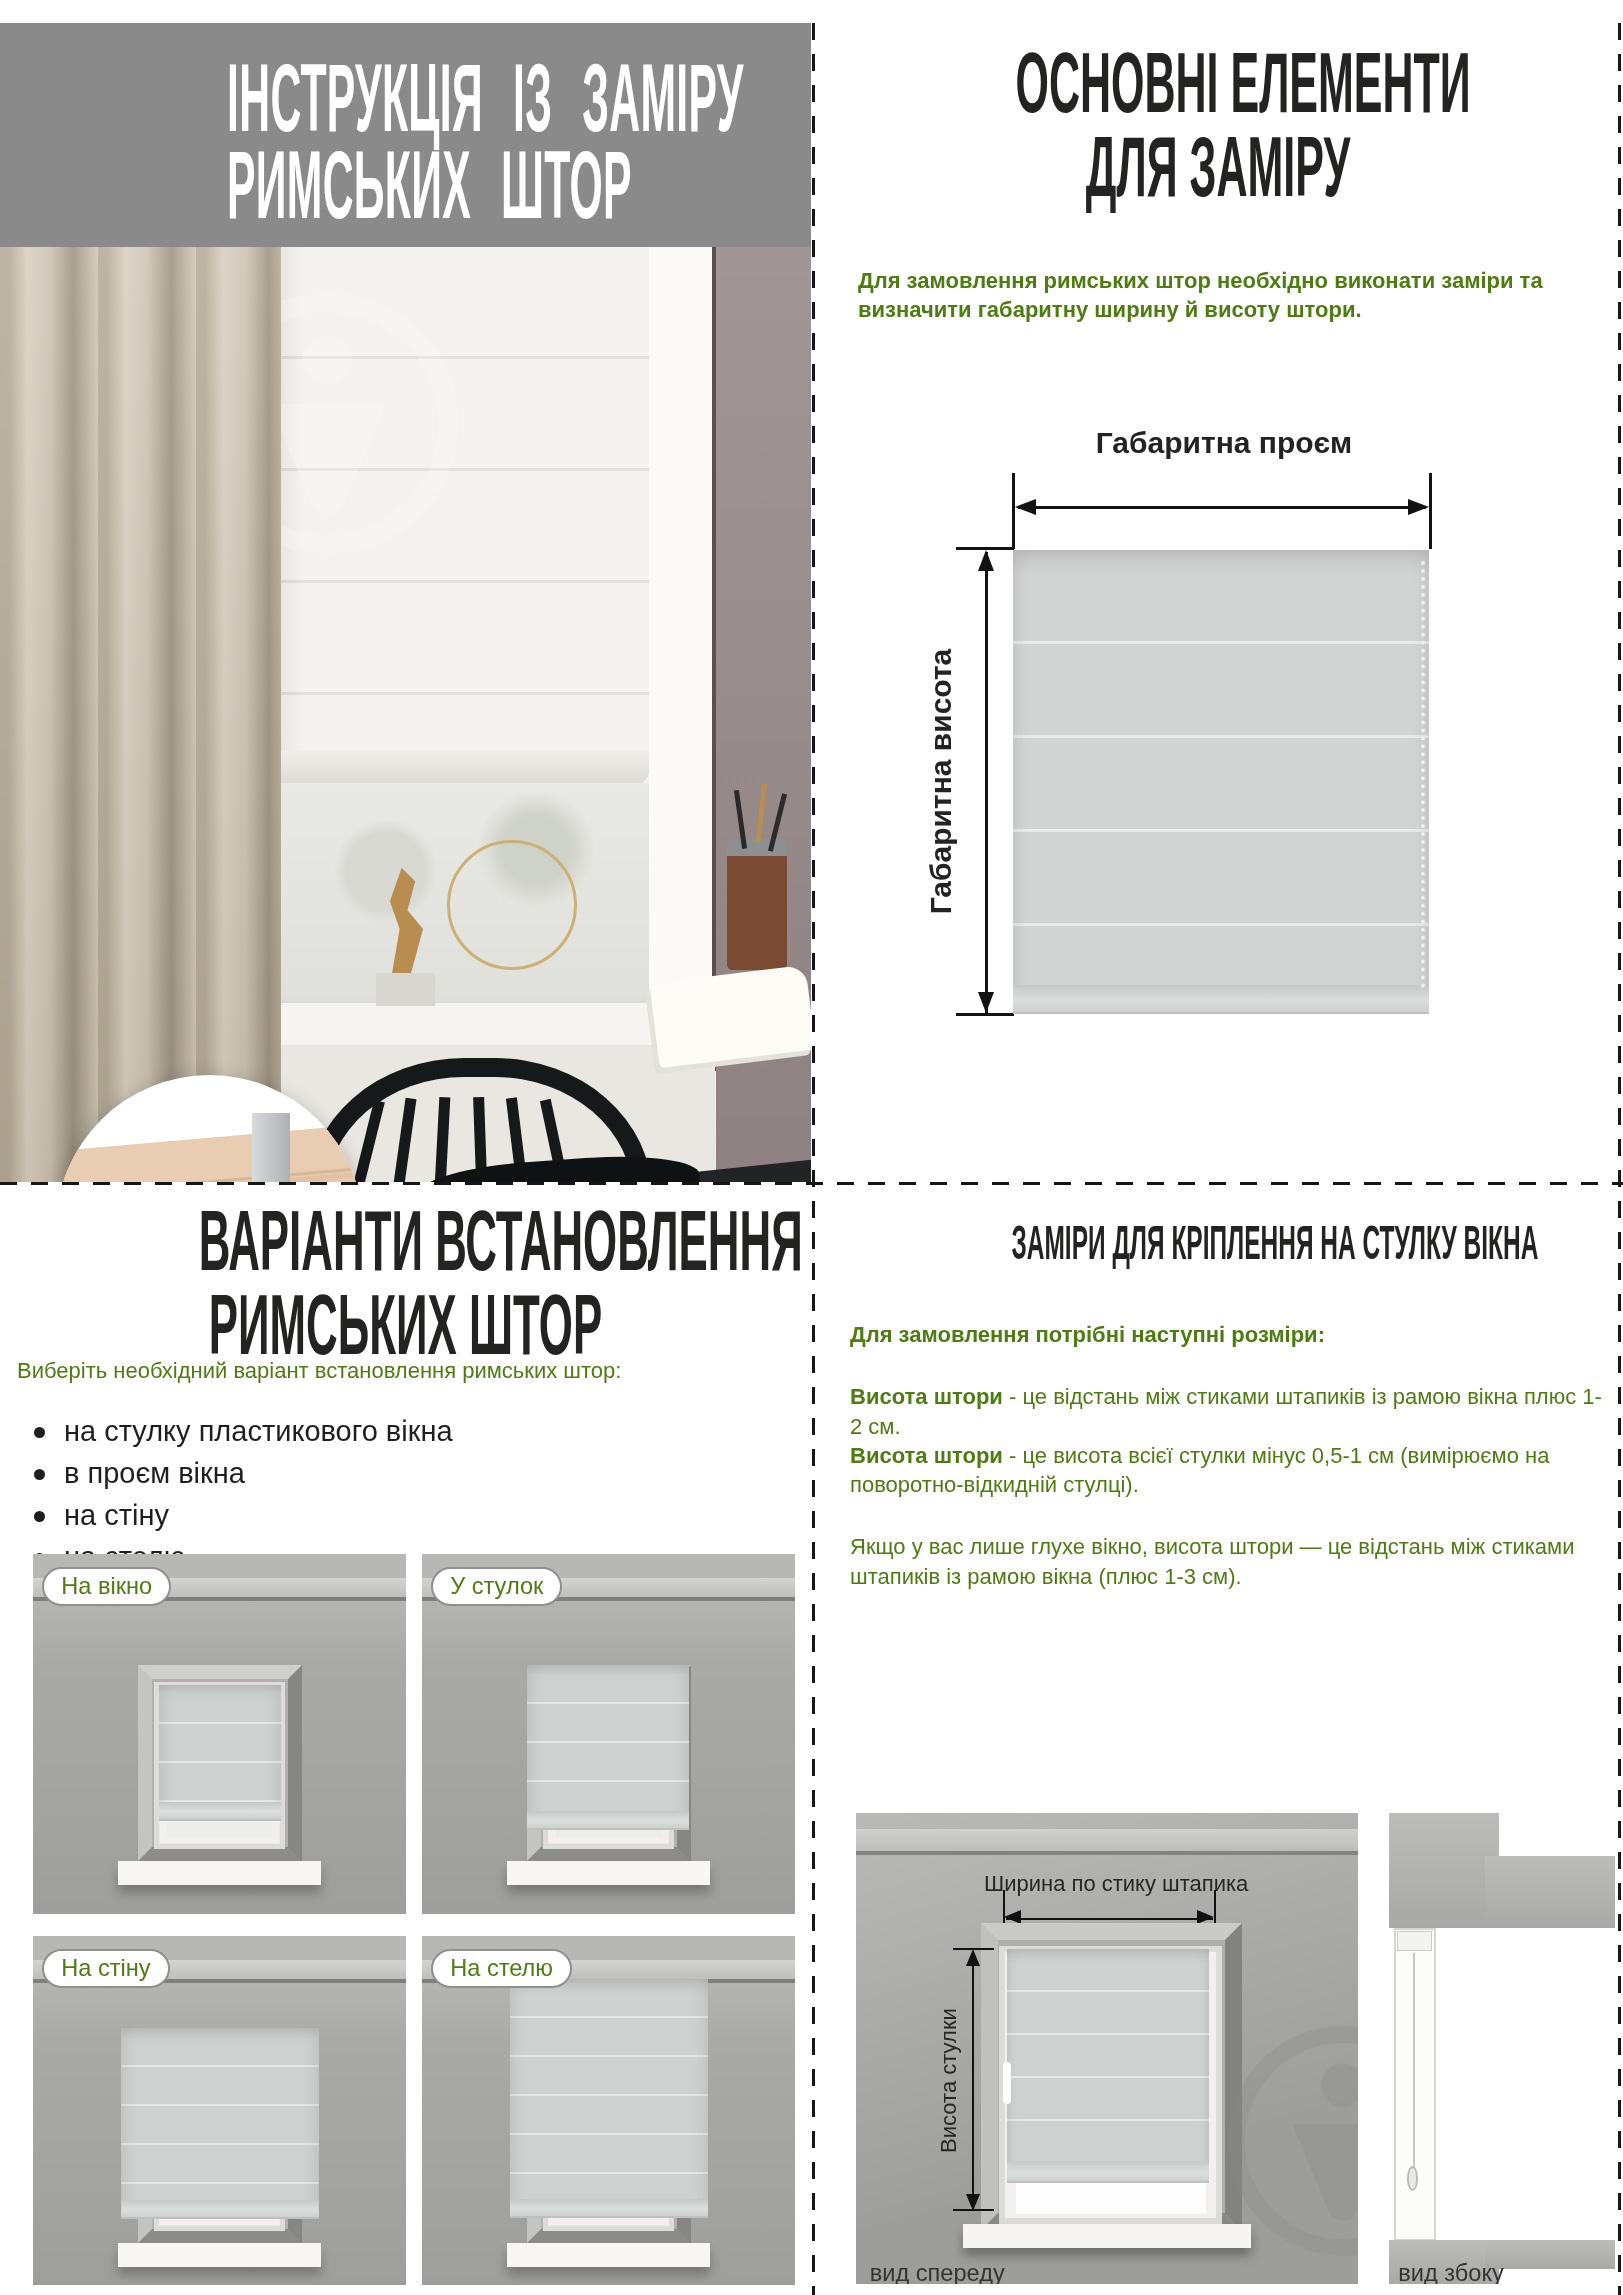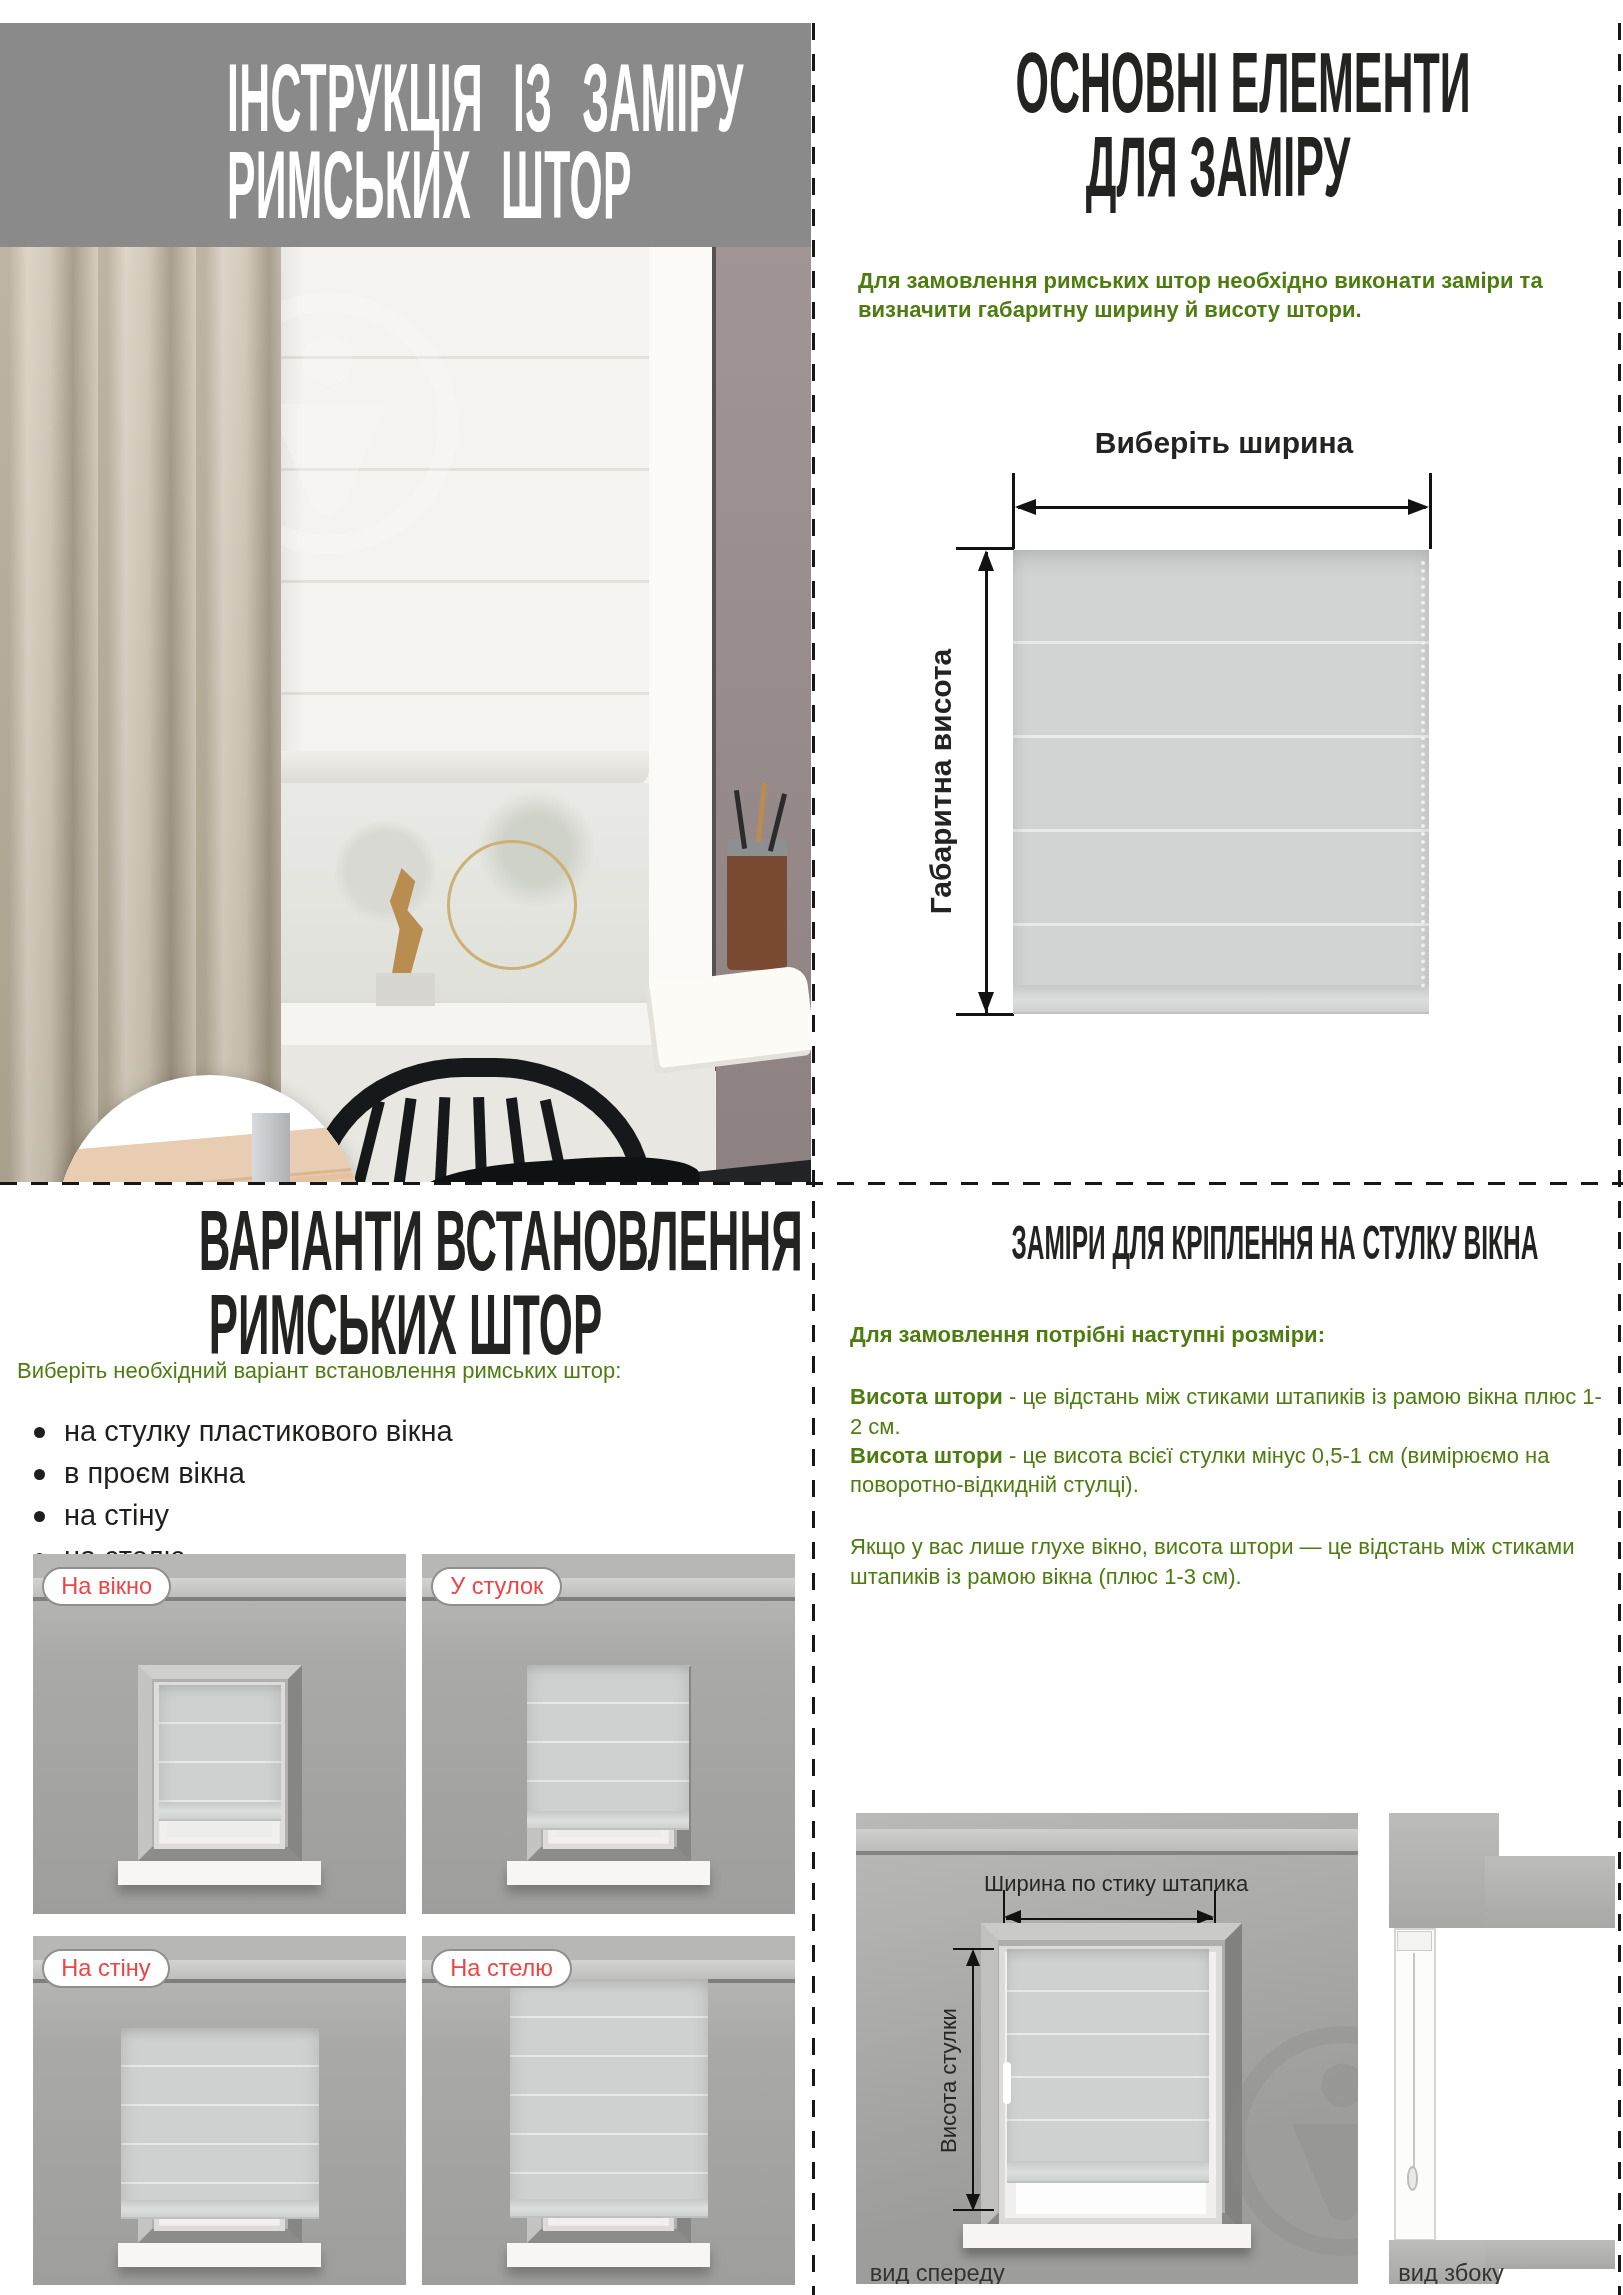--- a/index.html
+++ b/index.html
@@ -114,21 +114,21 @@
   .wm svg{display:block;width:100%;height:100%;}
 
   
   .tr-blind{left:1013px;top:527px;width:416px;height:464px;}
 
   
   .opt{position:absolute;overflow:hidden;background:linear-gradient(180deg,#b7b7b5 0 8%,#a9a9a7 30%,#9e9e9c);}
   .opt .cornice{position:absolute;left:0;top:23.6px;width:100%;height:19.6px;
         background:linear-gradient(180deg,#d3d3d1,#bebebc);border-bottom:4.6px solid #7f7f7d;}
   .opt .pill{position:absolute;left:9.2px;top:13px;background:#ffffff;border:2px solid #8f8f8d;
-        border-radius:22px;padding:3.9px 17px;font-size:23.6px;color:#ef4444;white-space:nowrap;z-index:6;}
+        border-radius:22px;padding:3.9px 17px;font-size:23.6px;color:#4d7c0f;white-space:nowrap;z-index:6;}
   .opt .recess{position:absolute;background:#b0b0ae;
         border-style:solid;border-width:14.4px;border-color:#cfcfcd #868684 #8c8c8a #c4c4c2;box-sizing:border-box;}
   .opt .wframe{position:absolute;background:#f1f0ee;box-shadow:inset 0 0 0 5.2px #dddcda;}
   .opt .glass{position:absolute;background:linear-gradient(180deg,#fdfdfd,#ececea);}
   .opt .gblind{position:absolute;z-index:4;}
   .opt .sill{position:absolute;background:linear-gradient(180deg,#ffffff,#eceliec 80%);background:#f7f6f4;
         box-shadow:0 7.9px 10.5px rgba(0,0,0,.25);z-index:5;}
 
   
   .v1 .recess{left:105px;top:111px;width:164px;height:196px;}
@@ -237,21 +237,21 @@
 
     </div>
   </div>
 
   <div class="hwrap tr-title">
     <span class="cline">ОСНОВНІ ЕЛЕМЕНТИ</span>
     <span class="cline">ДЛЯ ЗАМІРУ</span>
   </div>
   <div class="abs body-txt tr-intro">Для замовлення римських штор необхідно виконати заміри та визначити габаритну ширину й висоту штори.</div>
 
-  <div class="dim-label" style="left:1016px;top:403px;width:416px;">Виберіть ширина</div>
+  <div class="dim-label" style="left:1016px;top:403px;width:416px;">Габаритна проєм</div>
   <div class="hline" style="left:1018px;top:483px;width:408px;"></div>
   <div class="tri left" style="left:1015px;top:476px;"></div>
   <div class="tri right" style="left:1408px;top:476px;"></div>
   <div class="tick" style="left:1012px;top:450px;width:2.6px;height:76px;"></div>
   <div class="tick" style="left:1429px;top:450px;width:2.6px;height:76px;"></div>
 
   <div class="vline" style="left:985px;top:529px;height:461px;"></div>
   <div class="tri up" style="left:978px;top:527px;"></div>
   <div class="tri down" style="left:978px;top:969px;"></div>
   <div class="tick" style="left:956px;top:524px;width:58px;height:2.6px;"></div>

